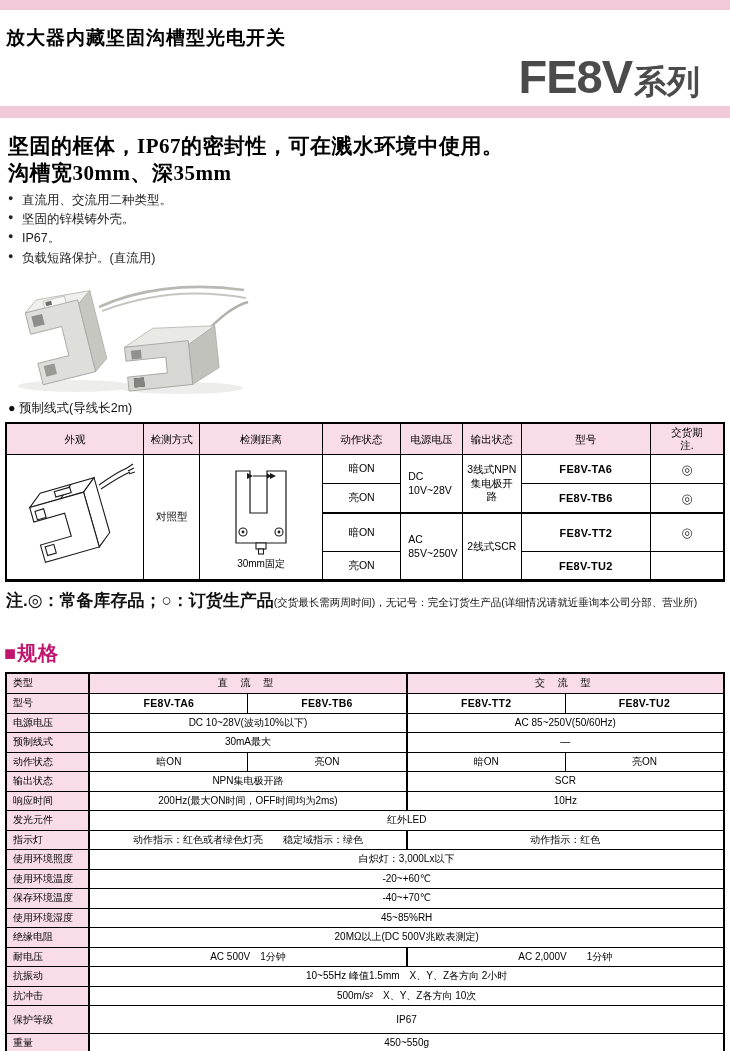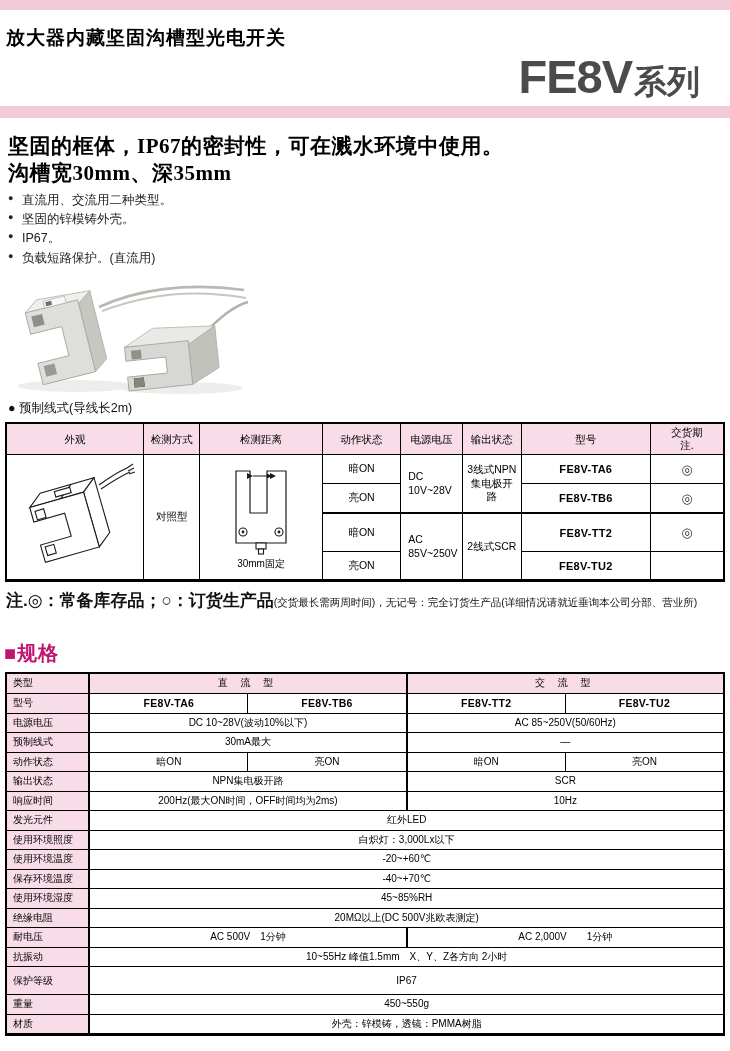--- a/index.html
+++ b/index.html
@@ -300,20 +300,25 @@
         <tr>
           <td class="label">响应时间</td>
           <td colspan="2">200Hz(最大ON时间，OFF时间均为2ms)</td>
           <td colspan="2" class="maj">10Hz</td>
         </tr>
         <tr>
           <td class="label">发光元件</td>
           <td colspan="4">红外LED</td>
         </tr>
         <tr>
+          <td class="label">指示灯</td>
+          <td colspan="2">动作指示：红色或者绿色灯亮　　稳定域指示：绿色</td>
+          <td colspan="2" class="maj">动作指示：红色</td>
+        </tr>
+        <tr>
           <td class="label">使用环境照度</td>
           <td colspan="4">白炽灯：3,000Lx以下</td>
         </tr>
         <tr>
           <td class="label">使用环境温度</td>
           <td colspan="4">-20~+60℃</td>
         </tr>
         <tr>
           <td class="label">保存环境温度</td>
           <td colspan="4">-40~+70℃</td>
@@ -328,20 +333,24 @@
         </tr>
         <tr>
           <td class="label">耐电压</td>
           <td colspan="2">AC 500V　1分钟</td>
           <td colspan="2" class="maj">AC 2,000V　　1分钟</td>
         </tr>
         <tr>
           <td class="label">抗振动</td>
           <td colspan="4">10~55Hz 峰值1.5mm　X、Y、Z各方向 2小时</td>
         </tr>
+        <tr>
+          <td class="label">抗冲击</td>
+          <td colspan="4">500m/s²　X、Y、Z各方向 10次</td>
+        </tr>
         <tr class="tall">
           <td class="label">保护等级</td>
           <td colspan="4">IP67</td>
         </tr>
         <tr>
           <td class="label">重量</td>
           <td colspan="4">450~550g</td>
         </tr>
         <tr>
           <td class="label">材质</td>

